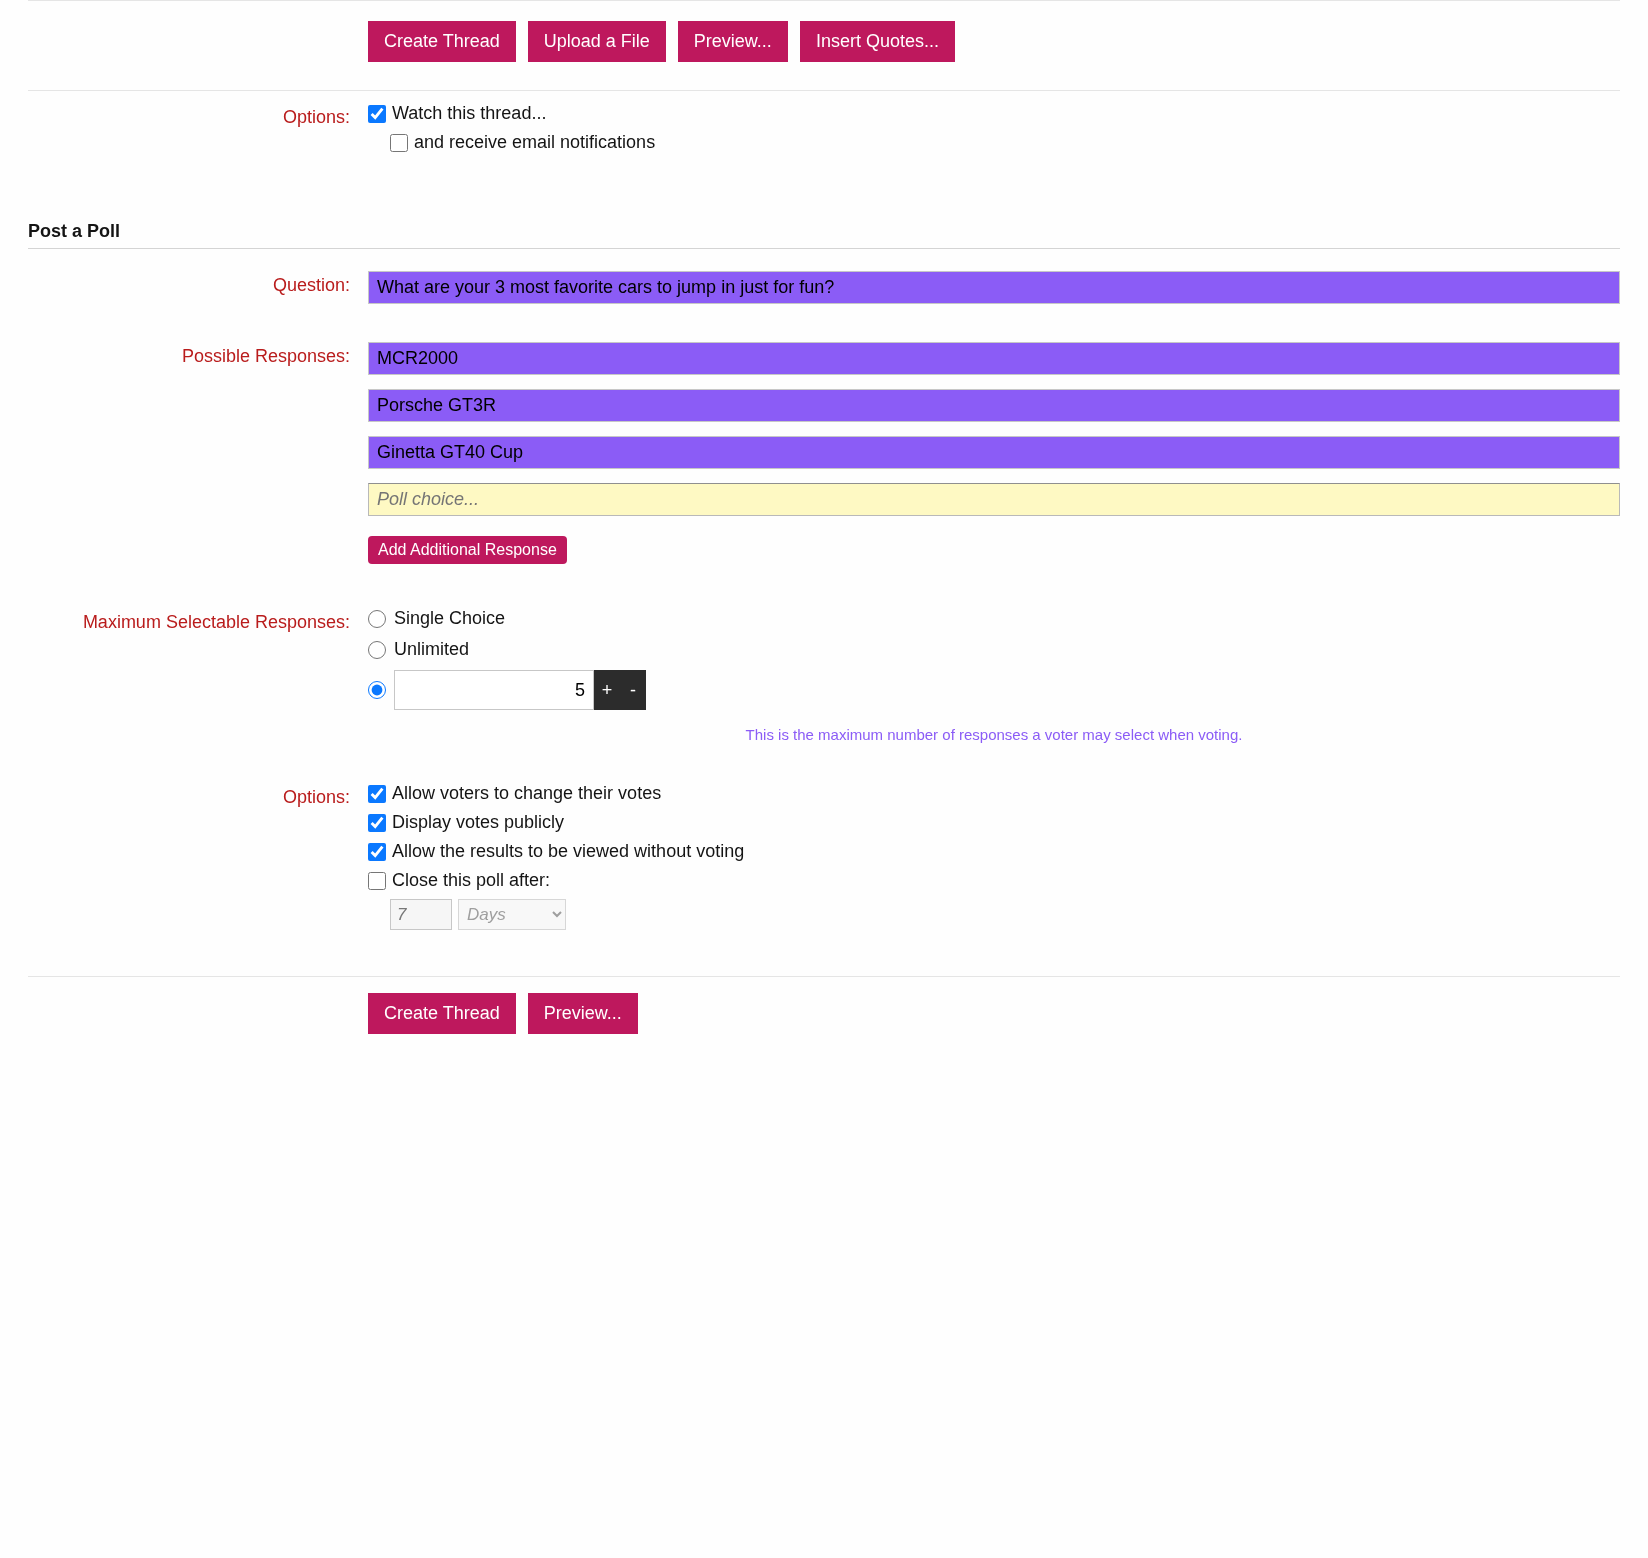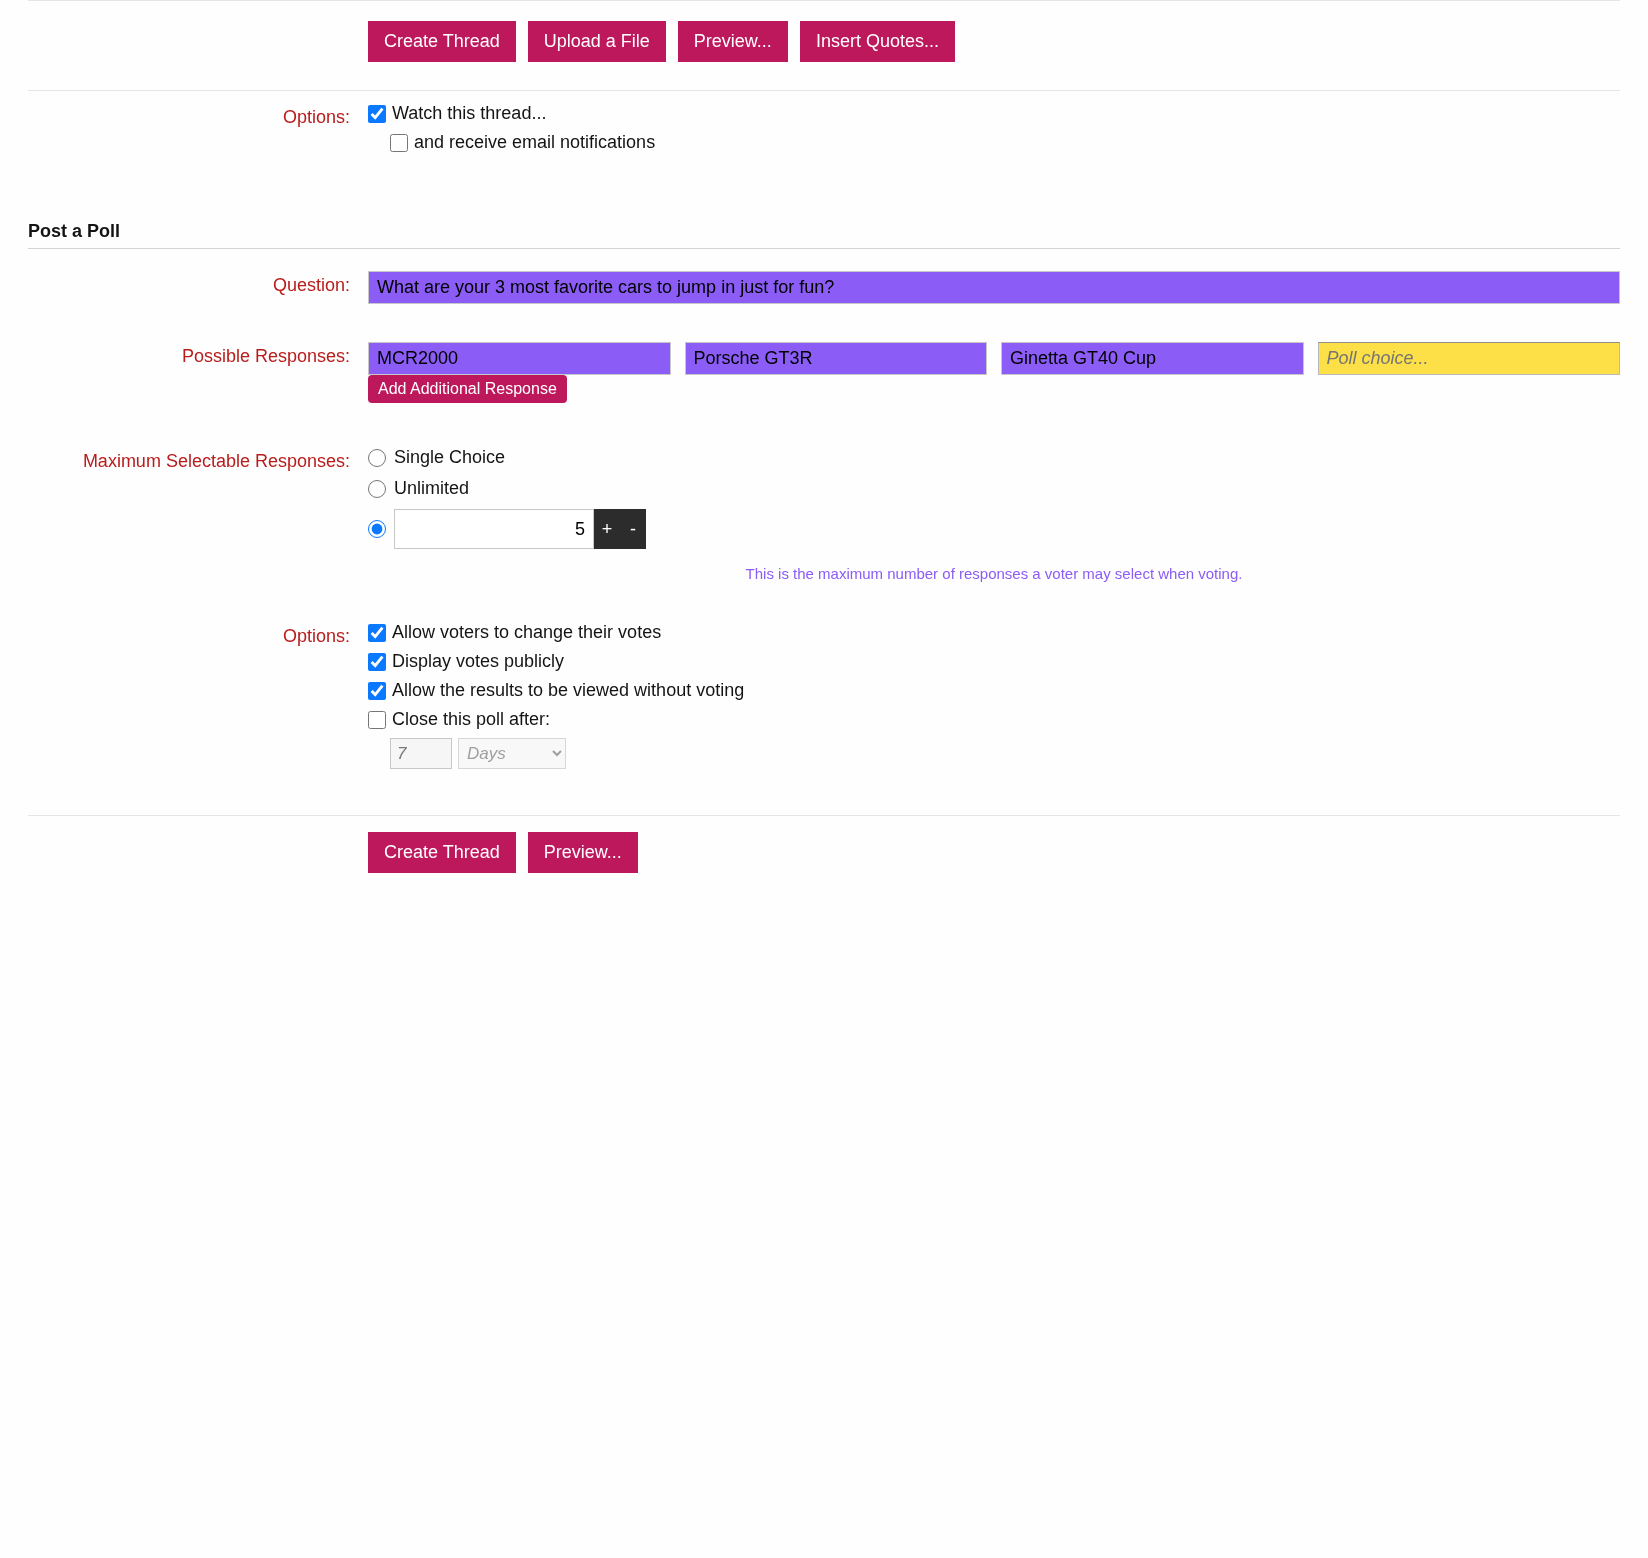--- a/index.html
+++ b/index.html
@@ -73,27 +73,27 @@
     }
     .text-input {
       width: 100%;
       font-family: inherit;
       font-size: 18px;
       padding: 5px 8px;
       border: 1px solid #c7c7c7;
       background: #8b5cf6;
     }
     .text-input.highlight {
-      background: #fde047;
+      background: #fef9c3;
       border: 1px solid #b9b9b9;
       border-top: 1px solid #8f8f8f;
       color: #777;
       font-style: italic;
     }
-    .response-stack { display: flex; gap: 14px; }
+    .response-stack { display: flex; flex-direction: column; gap: 14px; }
     .radio-line {
       display: flex;
       align-items: center;
       gap: 8px;
       margin-bottom: 10px;
       font-size: 18px;
     }
     .spinner-wrap { display: flex; height: 40px; }
     .spinner-input {
       width: 200px;
@@ -138,21 +138,21 @@
       font-family: inherit;
       font-size: 17px;
       font-style: italic;
       color: #777;
       padding: 4px 4px;
       border: 1px solid #c7c7c7;
       background: #f6f6f6;
       width: 108px;
     }
     .top-buttons-row { padding-top: 20px; padding-bottom: 22px; }
-    .gap-above { margin-top: 0; }
+    .gap-above { margin-top: 20px; }
   </style>
 </head>
 <body>
 
 <hr class="hr-line">
 
 <div class="row top-buttons-row">
   <div class="label-col"></div>
   <div class="field-col">
     <button class="btn">Create Thread</button>

